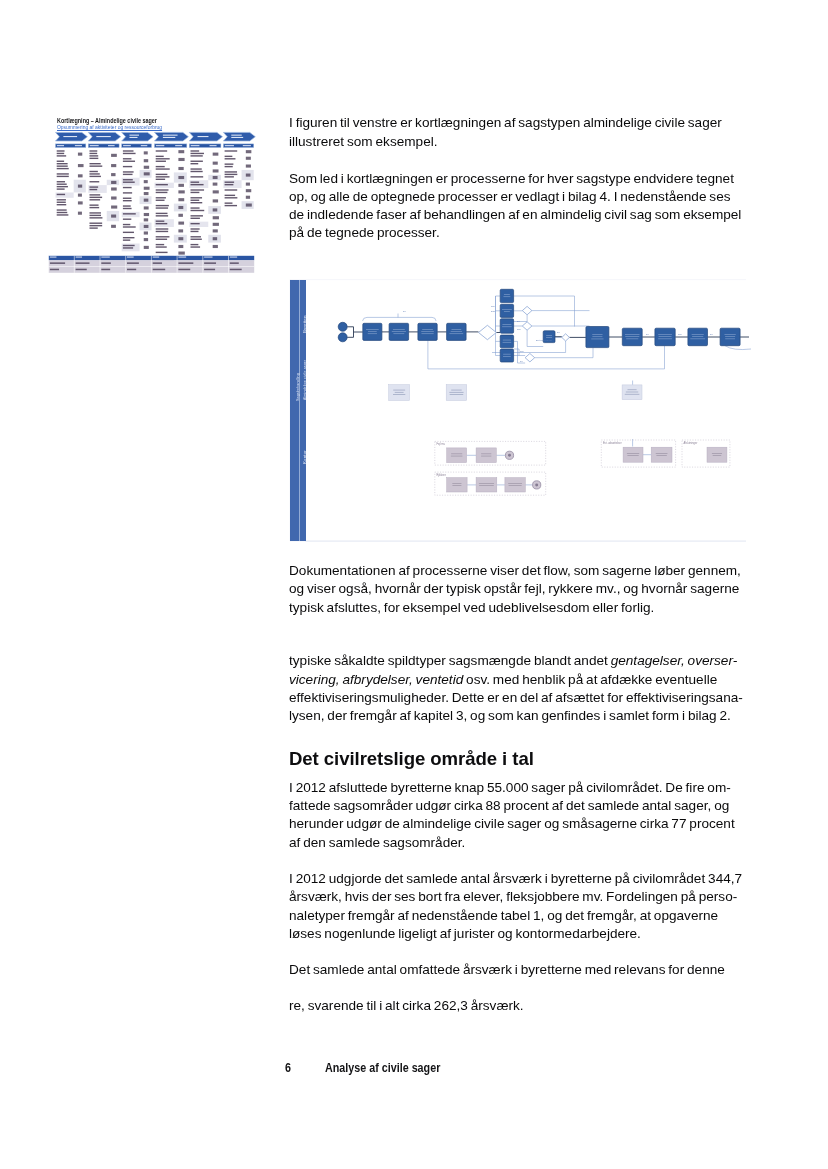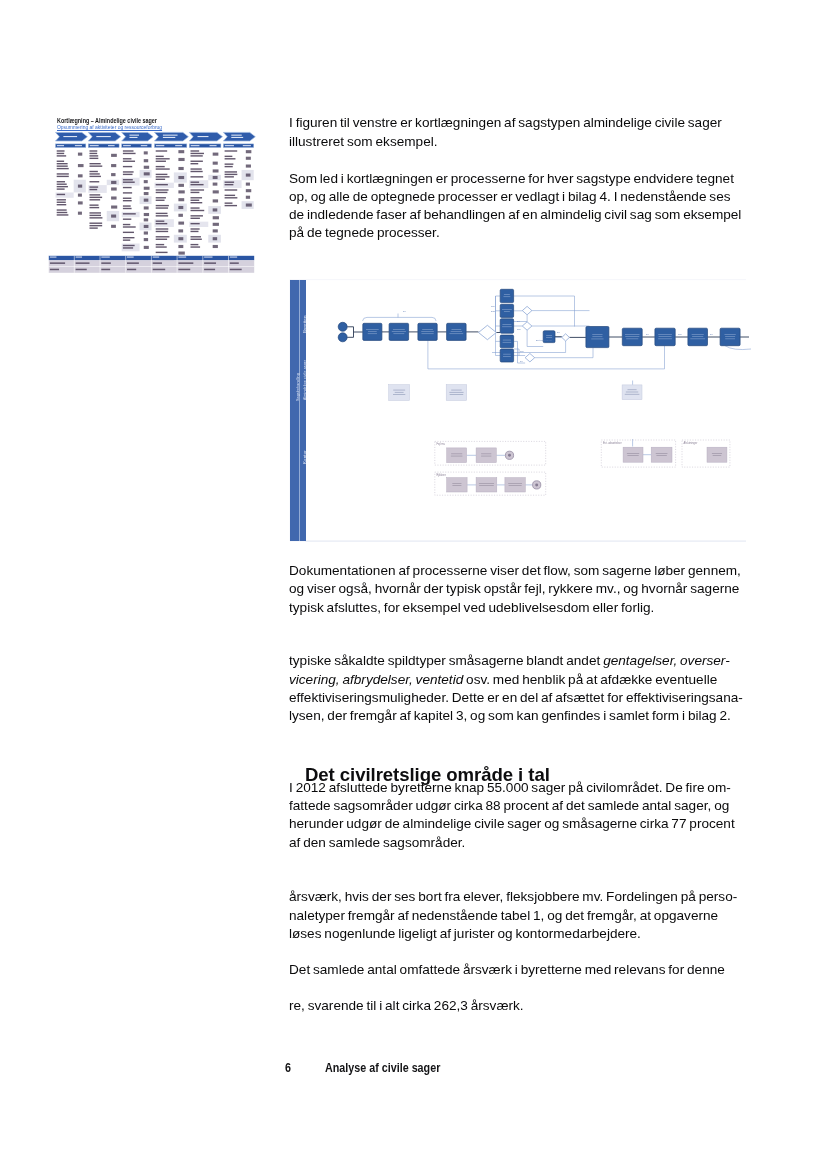--- a/index.html
+++ b/index.html
@@ -3,21 +3,21 @@
 <meta charset="utf-8">
 <style>
   html,body{margin:0;padding:0;}
   body{width:828px;height:1169px;background:#ffffff;font-family:"Liberation Sans",sans-serif;overflow:hidden;position:relative;
        -webkit-font-smoothing:antialiased;}
   .page{position:absolute;left:0;top:0;width:828px;height:1169px;}
   
   .col{position:absolute;left:289px;width:470px;}
   p.body{margin:0;font-size:13.6px;line-height:18.2px;color:#0a0a0b;letter-spacing:0;word-spacing:-0.92px;white-space:nowrap;}
   .figcap{font-size:13.6px;font-weight:bold;color:#253461;letter-spacing:0;line-height:14px;white-space:nowrap;transform:scaleX(0.878);transform-origin:left top;}
-  h2.head{margin:16px;font-size:18.6px;font-weight:bold;color:#0d0d0f;letter-spacing:-0.004em;line-height:20px;white-space:nowrap;}
+  h2.head{margin:0;font-size:18.6px;font-weight:bold;color:#0d0d0f;letter-spacing:-0.004em;line-height:20px;white-space:nowrap;}
   .footer{position:absolute;font-size:12.8px;font-weight:bold;color:#141416;line-height:13px;white-space:nowrap;
           transform:scaleX(0.84);transform-origin:left top;}
   em{font-style:italic;}
   
   .thumb{position:absolute;left:48px;top:112px;width:215px;height:170px;background:#ffffff;}
   .thumb-title{position:absolute;left:8.9px;top:4.6px;font-size:6.3px;font-weight:bold;color:#17171a;
       letter-spacing:0;line-height:7px;white-space:nowrap;transform:scaleX(0.862);transform-origin:left top;}
   .thumb-sub{position:absolute;left:8.9px;top:12.6px;font-size:5.25px;color:#3a6ccb;white-space:nowrap;
       text-decoration:underline;letter-spacing:0;line-height:5.6px;transform:scaleX(0.945);transform-origin:left top;}
   .thumb svg{position:absolute;left:0;top:0;}
@@ -616,39 +616,39 @@
   </div>
 
   <div class="col" style="top:562.1px">
     <p class="body"><span>Dokumentationen af processerne viser det flow, som sagerne løber gennem,</span><br>
       <span>og viser også, hvornår der typisk opstår fejl, rykkere mv., og hvornår sagerne</span><br>
       <span>typisk afsluttes, for eksempel ved udeblivelsesdom eller forlig.</span></p>
   </div>
 
   <div class="col" style="top:634.2px">
     <p class="body"><br>
-      <span>typiske såkaldte spildtyper småsagerne blandt andet </span><em>gentagelser, overser-</em><br>
+      <span>typiske såkaldte spildtyper sagsmængde blandt andet </span><em>gentagelser, overser-</em><br>
       <em>vicering, afbrydelser, ventetid</em><span> osv. med henblik på at afdække eventuelle</span><br>
       <span>effektiviseringsmuligheder. Dette er en del af afsættet for effektiviseringsana-</span><br>
       <span>lysen, der fremgår af kapitel 3, og som kan genfindes i samlet form i bilag 2.</span></p>
   </div>
 
   <div class="col" style="top:748.5px">
     <h2 class="head">Det civilretslige område i tal</h2>
   </div>
 
   <div class="col" style="top:778.9px">
     <p class="body"><span>I 2012 afsluttede byretterne knap 55.000 sager på civilområdet. De fire om-</span><br>
       <span>fattede sagsområder udgør cirka 88 procent af det samlede antal sager, og</span><br>
       <span>herunder udgør de almindelige civile sager og småsagerne cirka 77 procent</span><br>
       <span>af den samlede sagsområder.</span></p>
   </div>
 
   <div class="col" style="top:870.1px">
-    <p class="body"><br>
+    <p class="body"><span>I 2012 udgjorde det samlede antal årsværk i byretterne på civilområdet 344,7</span><br>
       <span>årsværk, hvis der ses bort fra elever, fleksjobbere mv. Fordelingen på perso-</span><br>
       <span>naletyper fremgår af nedenstående tabel 1, og det fremgår, at opgaverne</span><br>
       <span>løses nogenlunde ligeligt af jurister og kontormedarbejdere.</span></p>
   </div>
 
   <div class="col" style="top:961.0px">
     <p class="body"><span>Det samlede antal omfattede årsværk i byretterne med relevans for denne</span><br>
       <br>
       <span>re, svarende til i alt cirka 262,3 årsværk.</span></p>
   </div>

